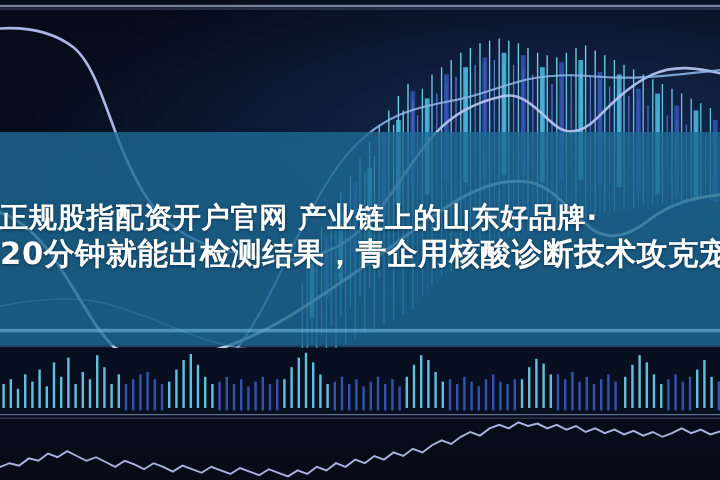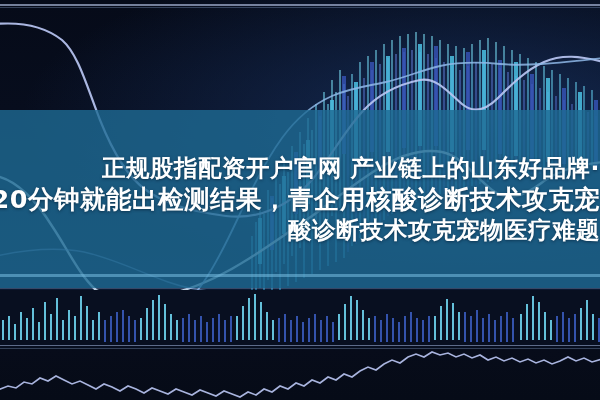--- a/index.html
+++ b/index.html
@@ -52,21 +52,21 @@
     background:rgba(30,106,148,.80);
   }
   #band-top-edge{
     position:absolute;left:0;top:274px;width:600px;height:3px;
     background:rgba(120,190,225,.55);
   }
 
   
   #headline{
     position:absolute;left:0;top:110px;width:600px;height:178px;
-    display:flex;flex-direction:column;justify-content:center;align-items:flex-end;
+    display:flex;flex-direction:column;justify-content:center;align-items:flex-start;
     color:#ffffff;
     font-weight:bold;
     letter-spacing:.5px;
     text-shadow:0 1px 3px rgba(0,20,40,.55);
   }
   .hl-line{
     white-space:nowrap;
     line-height:1.12;
     text-align:center;
   }
@@ -300,16 +300,15 @@
     <div class="hline" style="top:345px;"></div>
     <div class="hline soft" style="top:348px;"></div>
   </div>
 
   <div id="band"></div>
   <div id="band-top-edge"></div>
 
   <div id="headline">
     <div class="hl-line l1">正规股指配资开户官网 产业链上的山东好品牌·</div>
     <div class="hl-line l2">20分钟就能出检测结果，青企用核酸诊断技术攻克宠</div>
-    <div class="hl-line l3">酸诊断技术攻克宠物医疗难题</div>
   </div>
 
 </div>
 
 </body></html>

